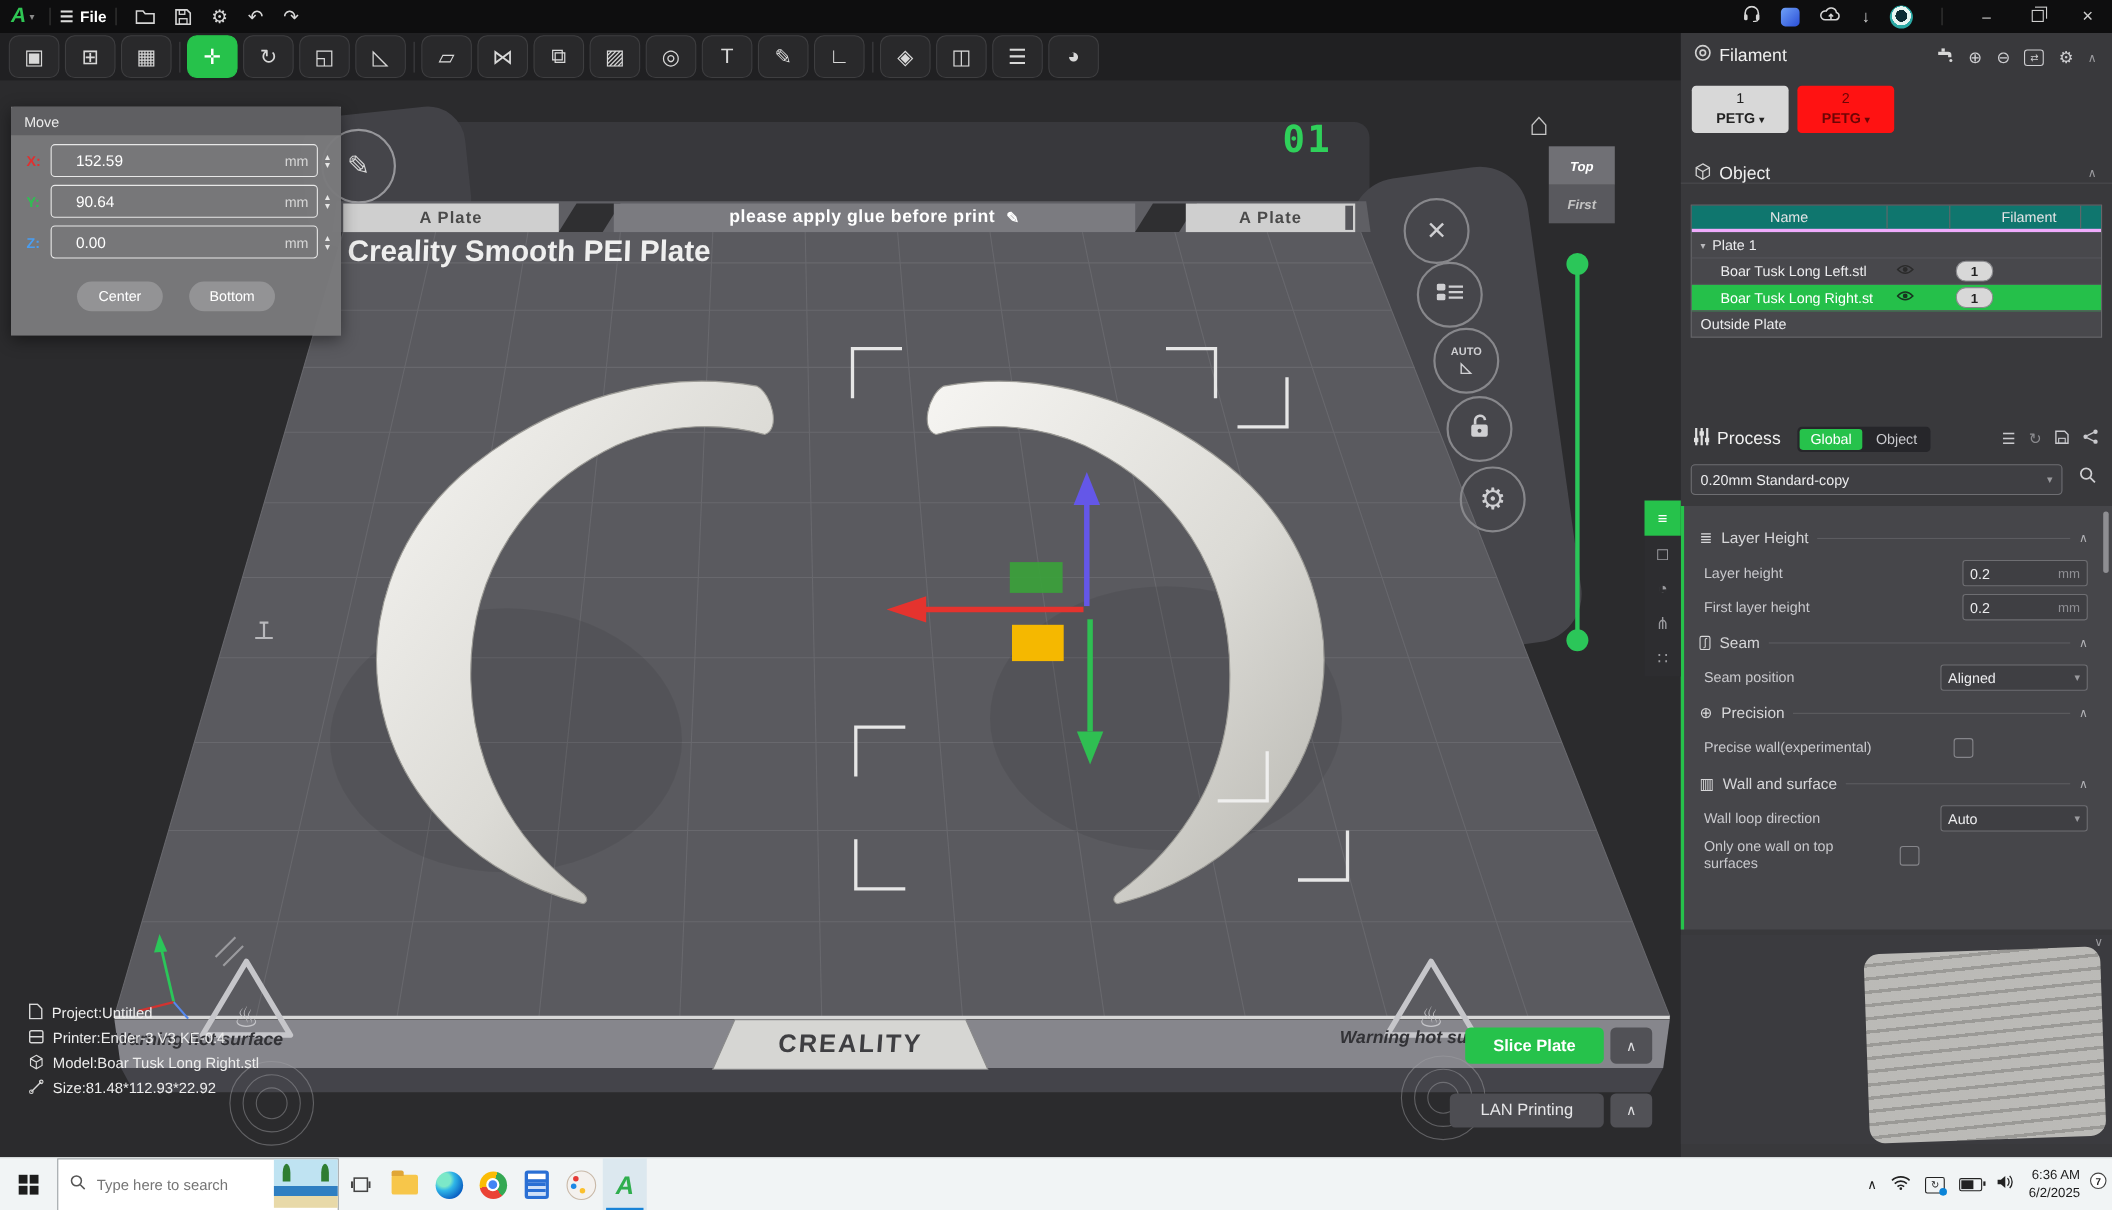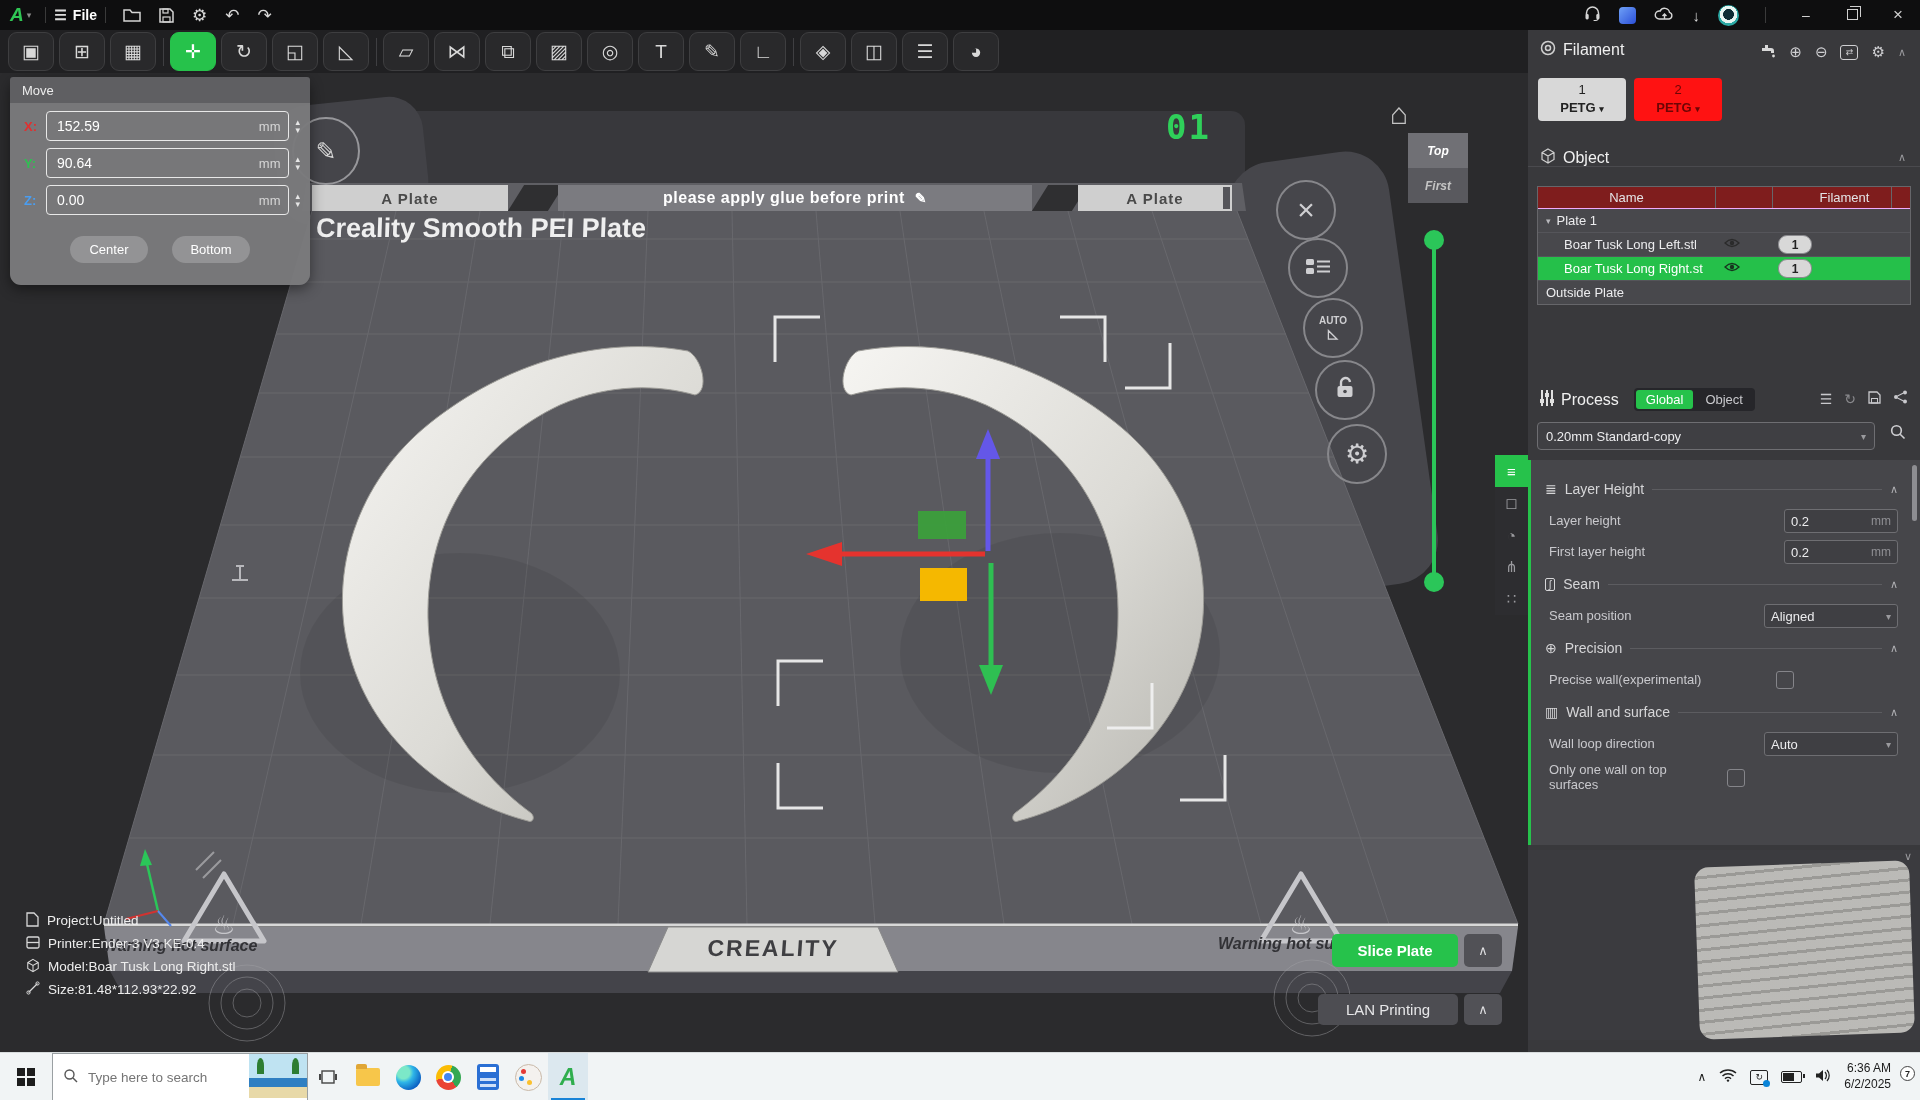--- a/index.html
+++ b/index.html
@@ -53,40 +53,40 @@
   .warnTxt{position:absolute;color:#323236;font-weight:bold;font-style:italic;font-size:16px;white-space:nowrap;}
   .infoBlock{position:absolute;left:26px;top:836px;color:#ededed;font-size:13.5px;}
   .infoRow{display:flex;align-items:center;gap:8px;height:23px;}
   .sliceBtn{position:absolute;left:1332px;top:861px;width:126px;height:33px;background:#26c24b;border-radius:5px;
             color:#fff;font-size:15px;font-weight:600;display:flex;align-items:center;justify-content:center;z-index:5;}
   .lanBtn{position:absolute;left:1318px;top:921px;width:140px;height:31px;background:#4d4d52;border-radius:5px;
           color:#e6e6e8;font-size:15px;display:flex;align-items:center;justify-content:center;z-index:5;}
   .caretBtn{position:absolute;left:1464px;width:38px;background:#515156;border-radius:5px;color:#dedee0;
             display:flex;align-items:center;justify-content:center;font-size:13px;z-index:5;}
   
-  .movePanel{position:absolute;left:10px;top:4px;width:300px;height:208px;background:rgba(122,122,124,.97);
-             border-radius:11px;box-shadow:0 4px 14px rgba(0,0,0,.45);z-index:10;}
+  .movePanel{position:absolute;left:10px;top:24px;width:300px;height:208px;background:rgba(122,122,124,.97);
+             border-radius:0;box-shadow:0 4px 14px rgba(0,0,0,.45);z-index:10;}
   .mpTitle{height:26px;background:#5f5f62;color:#ececec;font-size:13px;display:flex;align-items:center;padding-left:12px;border-radius:3px 3px 0 0;}
   .mpRow{display:flex;align-items:center;margin:9px 10px 0 14px;height:28px;}
   .mpAxis{width:22px;font-weight:bold;font-size:13px;}
   .mpBox{flex:1;height:28px;border:1px solid #e8e8e8;border-radius:4px;display:flex;align-items:center;padding:0 8px;}
-  .mpBox input{flex:1;background:transparent;border:none;outline:none;color:#fff;font-size:14px;font-family:inherit;width:100px;}
+  .mpBox input{flex:1;background:transparent;border:none;outline:none;color:#fff;font-size:14px;font-family:inherit;width:100px;margin-left:12px;}
   .mpUnit{color:#d6d6d6;font-size:13px;}
   .mpStep{display:flex;flex-direction:column;margin-left:6px;color:#e6e6e6;font-size:9px;line-height:8px;}
   .mpBtns{display:flex;justify-content:center;gap:24px;margin-top:22px;}
   .mpBtn{min-width:78px;height:27px;background:#939395;border-radius:15px;color:#fff;font-size:13px;
          display:flex;align-items:center;justify-content:center;}
   
   .rightpanel{position:absolute;top:30px;right:0;width:392px;height:1022px;background:#39393c;z-index:55;color:#e2e2e4;}
   .secHead{position:absolute;display:flex;align-items:center;gap:7px;font-size:16px;color:#f0f0f0;}
   .fil-icons{position:absolute;right:14px;top:13px;display:flex;align-items:center;gap:13px;color:#cfcfd2;font-size:15px;}
   .fil-card{position:absolute;top:48px;width:88px;height:40px;border-radius:4px;text-align:center;font-size:13px;line-height:1.4;padding-top:3px;}
   .swapbox{width:16px;height:13px;border:1px solid #cfcfd2;border-radius:3px;font-size:9px;line-height:12px;text-align:center;}
   .obj-table{position:absolute;left:9px;top:156px;width:372px;border:1px solid #66666a;background:#48484c;font-size:13px;}
-  .obj-head{display:grid;grid-template-columns:178px 32px 94px 66px;background:#7f1d1d;height:21px;border-bottom:1px solid #f0abfc;gap:25px;}
+  .obj-head{display:grid;grid-template-columns:178px 32px 94px 66px;background:#0f766e;height:21px;border-bottom:3px solid #f0abfc;gap:25px;}
   .obj-head span{display:flex;align-items:center;justify-content:center;color:#e4e4e6;border-right:1px solid #66666a;}
   .obj-row{display:grid;grid-template-columns:178px 32px 94px 66px;height:23px;align-items:center;border-bottom:1px solid #55555a;}
   .obj-name{padding-left:26px;color:#ececee;white-space:nowrap;overflow:hidden;}
   .obj-group{padding-left:8px;color:#ececee;display:flex;gap:6px;align-items:center;}
   .badge{width:32px;height:17px;border-radius:9px;background:#d8d8d8;border:1px solid #8a8a8e;color:#222;
          font-size:12px;font-weight:bold;display:flex;align-items:center;justify-content:center;margin:0 auto;}
   .row-sel{background:#25c04a;}
   .row-sel .obj-name{color:#fff;}
   .scopeTgl{display:flex;background:#26262a;border-radius:4px;padding:2px;gap:2px;font-size:13px;}
   .scopeTgl span{padding:2px 10px;border-radius:3px;color:#c9c9cd;}

